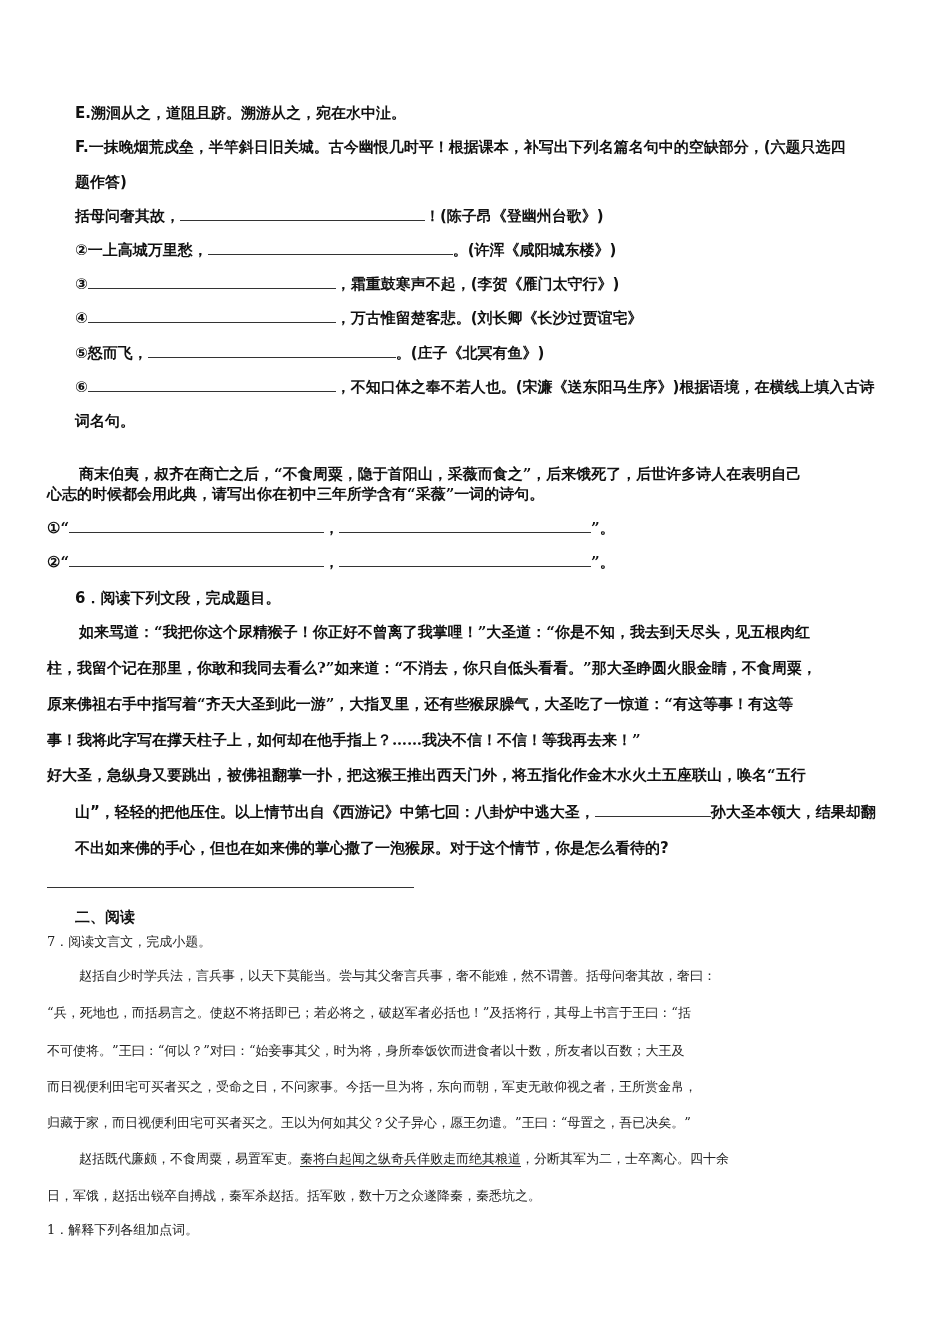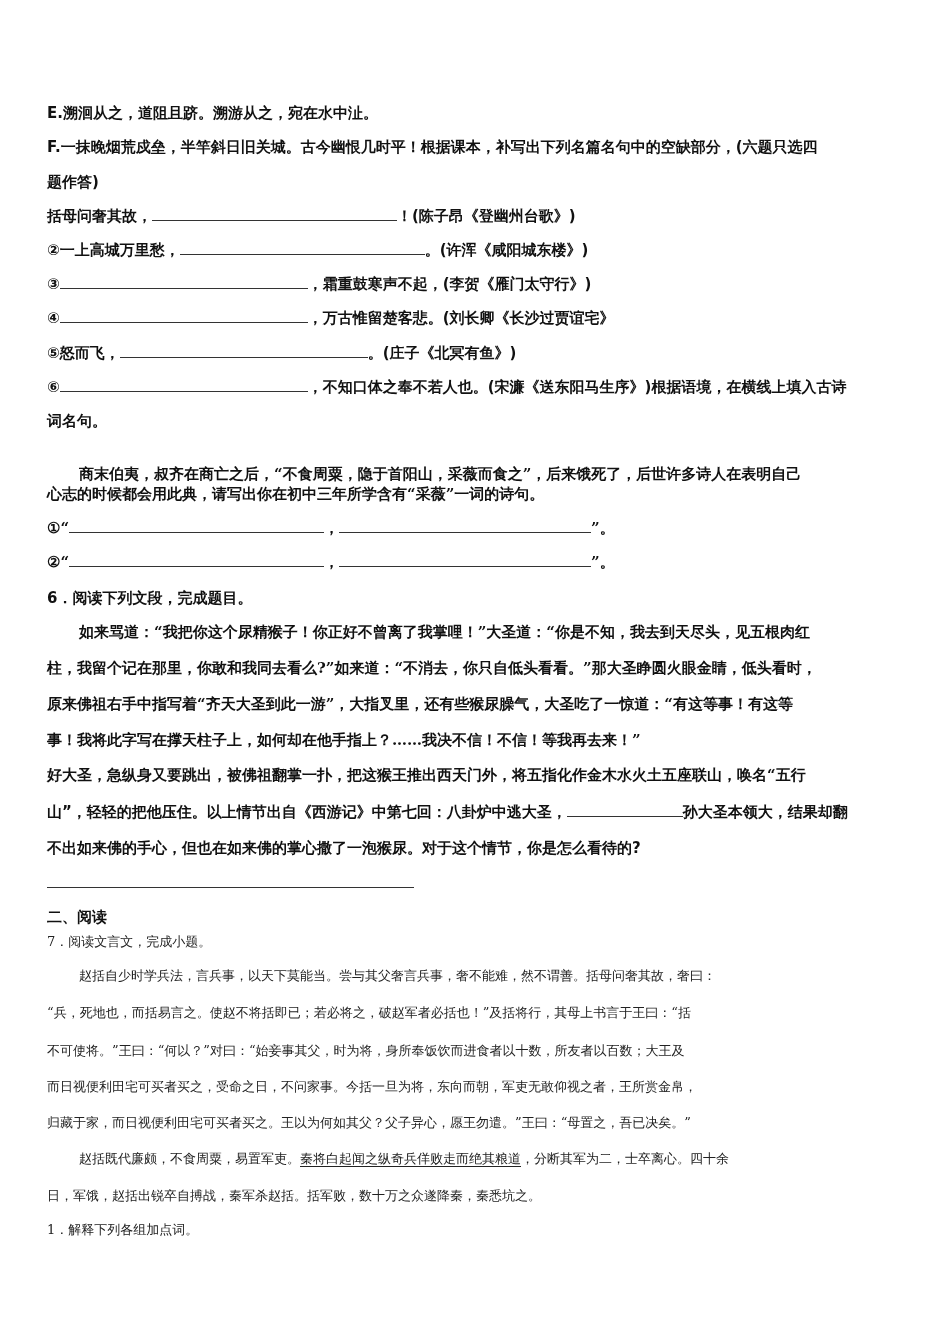--- a/index.html
+++ b/index.html
@@ -1,19 +1,19 @@
 <!DOCTYPE html>
 <html><head>
 <meta charset="utf-8">
 <style>
   html, body { margin: 0; padding: 0; background: #ffffff; }
   body { width: 950px; height: 1344px; position: relative; overflow: hidden;
          font-family: "DejaVu Serif", "Liberation Serif", serif; color: #111; }
   .line { position: absolute; left: 47px; white-space: nowrap; font-size: 15.5px; line-height: 20px; }
-  .sans { font-family: "DejaVu Sans", "Liberation Sans", sans-serif; font-weight: bold; font-size: 15px; }
+  .sans { font-family: "DejaVu Sans", "Liberation Sans", sans-serif; font-weight: bold; font-size: 15px; margin-left: 28px; }
   .serifb { font-family: "DejaVu Serif", "Liberation Serif", serif; font-weight: bold; font-size: 15px; }
   .serif { font-family: "DejaVu Serif", "Liberation Serif", serif; font-size: 13px; color: #222; }
   .indent { left: 79px; }
   .blank { display: inline-block; border-bottom: 1.3px solid #333; height: 14px; vertical-align: baseline; }
   .ul { text-decoration: underline; text-underline-offset: 3px; margin-top: 26px; }
   .rule { position: absolute; left: 47px; top: 887px; width: 367px; border-top: 1.3px solid #333; }
 </style>
 </head>
 <body>
 
@@ -47,21 +47,21 @@
   <div class="line serifb" style="top:484px">心志的时候都会用此典，请写出你在初中三年所学含有“采薇”一词的诗句。</div>
   <div class="line serifb" style="top:518px">
     <span>①“</span><span class="blank" style="width:255px"></span><span>，</span><span class="blank" style="width:252px"></span><span>”。</span>
   </div>
   <div class="line serifb" style="top:552px">
     <span>②“</span><span class="blank" style="width:255px"></span><span>，</span><span class="blank" style="width:252px"></span><span>”。</span>
   </div>
 
   <div class="line sans" style="top:588px">6．阅读下列文段，完成题目。</div>
   <div class="line serifb indent" style="top:622px">如来骂道：“我把你这个尿精猴子！你正好不曾离了我掌哩！”大圣道：“你是不知，我去到天尽头，见五根肉红</div>
-  <div class="line serifb" style="top:658px">柱，我留个记在那里，你敢和我同去看么?”如来道：“不消去，你只自低头看看。”那大圣睁圆火眼金睛，低头看时，</div>
+  <div class="line serifb" style="top:658px">柱，我留个记在那里，你敢和我同去看么?”如来道：“不消去，你只自低头看看。”那大圣睁圆火眼金睛，不食周粟，</div>
   <div class="line serifb" style="top:694px">原来佛祖右手中指写着“齐天大圣到此一游”，大指叉里，还有些猴尿臊气，大圣吃了一惊道：“有这等事！有这等</div>
   <div class="line serifb" style="top:730px">事！我将此字写在撑天柱子上，如何却在他手指上？……我决不信！不信！等我再去来！”</div>
   <div class="line serifb" style="top:765px">好大圣，急纵身又要跳出，被佛祖翻掌一扑，把这猴王推出西天门外，将五指化作金木水火土五座联山，唤名“五行</div>
   <div class="line sans" style="top:802px">
     <span>山”，轻轻的把他压住。以上情节出自《西游记》中第七回：八卦炉中逃大圣，</span><span class="blank" style="width:116px"></span><span>孙大圣本领大，结果却翻</span>
   </div>
   <div class="line sans" style="top:838px">不出如来佛的手心，但也在如来佛的掌心撒了一泡猴尿。对于这个情节，你是怎么看待的?</div>
   <div class="rule"></div>
 
   <div class="line sans" style="top:907px">二、阅读</div>

